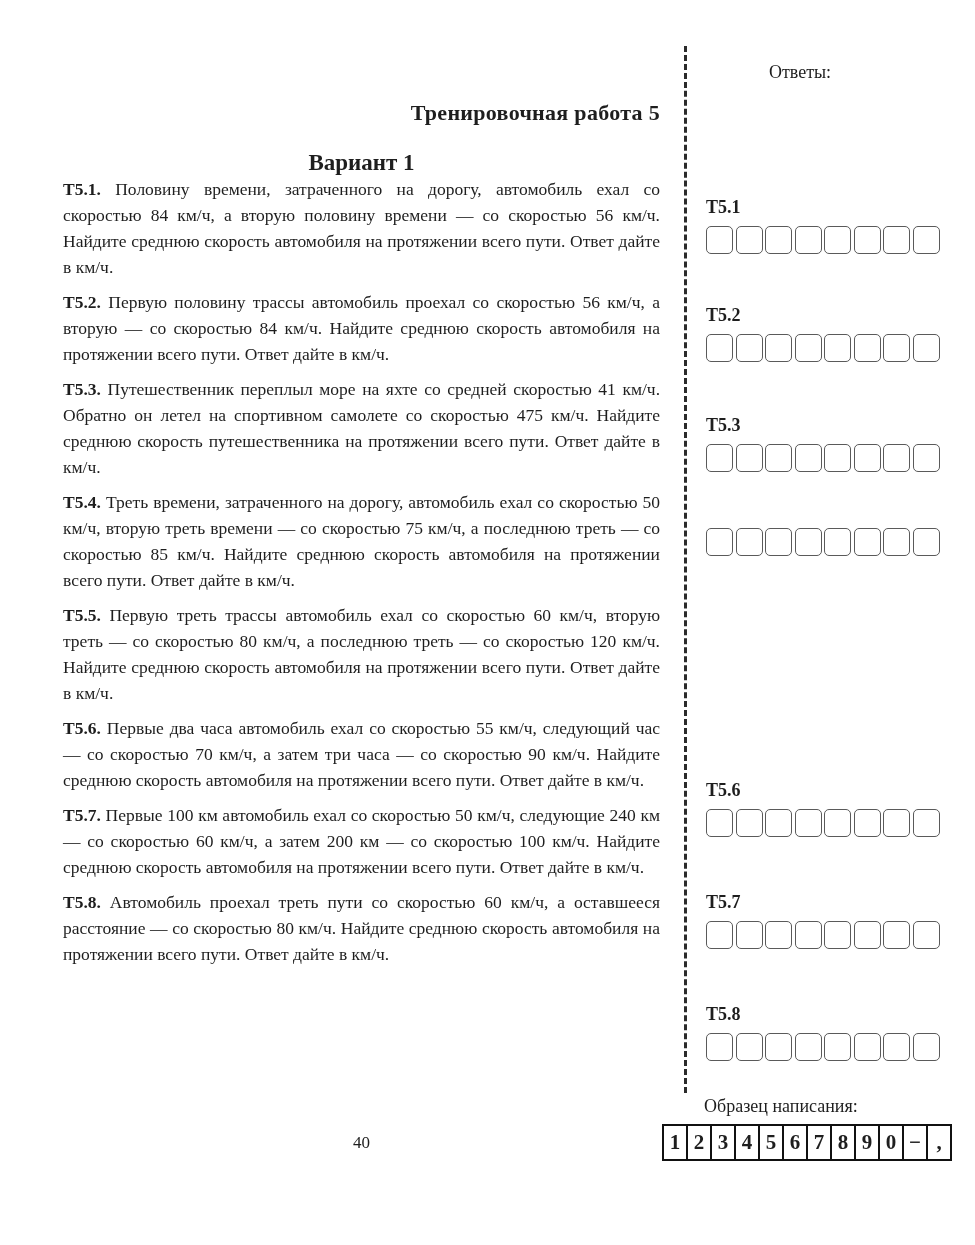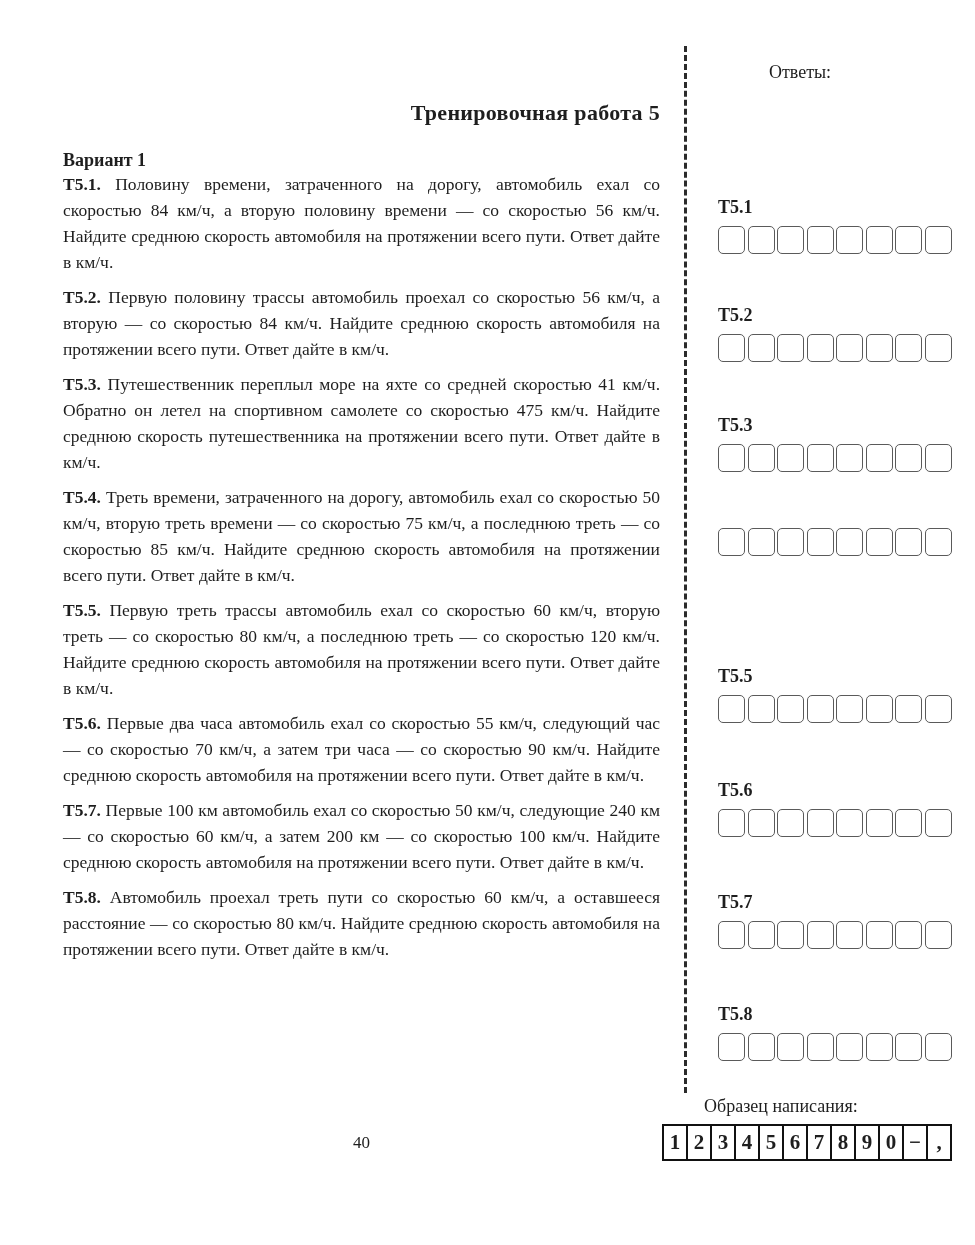--- a/index.html
+++ b/index.html
@@ -23,22 +23,23 @@
   }
   .doc-title {
     margin: 100px 0 0 0;
     font-size: 22px;
     font-weight: bold;
     text-align: right;
     letter-spacing: 0.3px;
   }
   .doc-subtitle {
     margin: 24px 0 0 0;
-    font-size: 18px;
-    font-weight: bold;
+    font-size: 23px;
+    font-weight: bold;
+    text-align: center;
   }
   .problems { }
   .problem {
     margin: 0 0 9px 0;
     font-size: 17.5px;
     line-height: 26px;
     text-align: justify;
     hyphens: auto;
     -webkit-hyphens: auto;
   }
@@ -69,21 +70,20 @@
     left: 682px;
     top: 62px;
     width: 236px;
     text-align: center;
     font-size: 18px;
   }
   .answer-block {
     position: absolute;
     left: 706px;
     width: 240px;
-    margin-left: 12px;
   }
   .answer-label {
     font-size: 18px;
     font-weight: bold;
     margin-bottom: 8px;
   }
   .answer-cells { display: flex; }
   .answer-cells .cell {
     width: 25px;
     height: 26px;
@@ -196,33 +196,20 @@
         <span class="cell"></span>
         <span class="cell"></span>
         <span class="cell"></span>
         <span class="cell"></span>
         <span class="cell"></span>
         <span class="cell"></span>
         <span class="cell"></span>
     </div>
   </div>
 
-  <div class="answer-block" style="top:666px">
-    <div class="answer-label">Т5.5</div>
-    <div class="answer-cells">
-      <span class="cell"></span>
-        <span class="cell"></span>
-        <span class="cell"></span>
-        <span class="cell"></span>
-        <span class="cell"></span>
-        <span class="cell"></span>
-        <span class="cell"></span>
-        <span class="cell"></span>
-    </div>
-  </div>
 
   <div class="answer-block" style="top:780px">
     <div class="answer-label">Т5.6</div>
     <div class="answer-cells">
       <span class="cell"></span>
         <span class="cell"></span>
         <span class="cell"></span>
         <span class="cell"></span>
         <span class="cell"></span>
         <span class="cell"></span>

